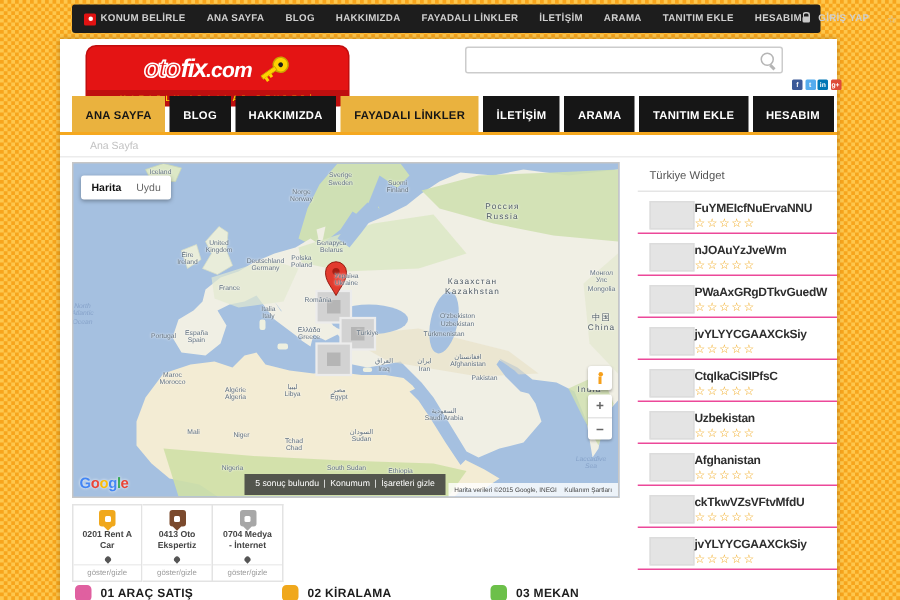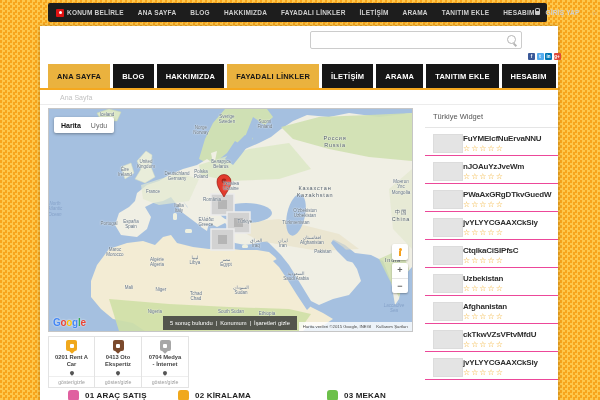--- a/index.html
+++ b/index.html
@@ -132,20 +132,37 @@
     </div>
     <div class="tb-item">
       <span class="star-glyph">☆</span>
 
     </div>
   </div>
 </div>
 
 <div class="container">
 
+  <div class="logo">
+    <div class="logo-row">
+      <span class="logo-oto">oto</span>
+        <span class="logo-fix">fix</span>
+        <span class="logo-com">.com</span>
+      <svg class="logo-key" width="22" height="14" viewBox="0 0 22 14">
+        <circle cx="16" cy="7" r="5" fill="#ffd200" stroke="#caa300" stroke-width="1"></circle>
+        <circle cx="16" cy="7" r="1.6" fill="#1d1d1d"></circle>
+        <rect x="1" y="5.6" width="11" height="2.8" fill="#ffd200" stroke="#caa300" stroke-width=".6"></rect>
+        <rect x="2" y="8.2" width="2" height="3" fill="#ffd200"></rect>
+        <rect x="5.5" y="8.2" width="2" height="2.2" fill="#ffd200"></rect>
+      </svg>
+    </div>
+    <div class="logo-tag">
+      <span>MOTORLU ARAÇLAR REHBERİ</span>
+    </div>
+  </div>
 
   <div class="search-wrap">
     <div class="mag-icon"></div>
   </div>
 
   <div class="social-row" id="social-row">
       <div class="soc" style="background: rgb(59, 89, 152);">f</div>
       <div class="soc" style="background: rgb(85, 172, 238);">t</div>
       <div class="soc" style="background: rgb(0, 119, 181);">in</div>
       <div class="soc" style="background: rgb(221, 75, 57);">g+</div>
@@ -338,25 +355,25 @@
       </div>
       <div class="mini-card">
         <div class="pin-sq" style="background: rgb(167, 167, 167);"></div>
         <div class="mini-title">0704 Medya - İnternet</div>
         <div class="mini-pin2"></div>
         <div class="mini-toggle">göster/gizle</div>
       </div>
     </div>
 
   <div id="cat-row">
-      <div class="cat-item" style="left: 28px;">
+      <div class="cat-item" style="left: 10px;">
         <span class="cat-icon" style="border-color: rgb(224, 96, 160); background: rgb(224, 96, 160);"></span>
         <span class="cat-label">01 ARAÇ SATIŞ</span>
       </div>
-      <div class="cat-item" style="left: 138px;">
+      <div class="cat-item" style="left: 148px;">
         <span class="cat-icon" style="border-color: rgb(240, 168, 28); background: rgb(240, 168, 28);"></span>
         <span class="cat-label">02 KİRALAMA</span>
       </div>
       <div class="cat-item" style="left: 287px;">
         <span class="cat-icon" style="border-color: rgb(108, 192, 74); background: rgb(108, 192, 74);"></span>
         <span class="cat-label">03 MEKAN</span>
       </div>
     </div>
 
   <div class="sidebar">

